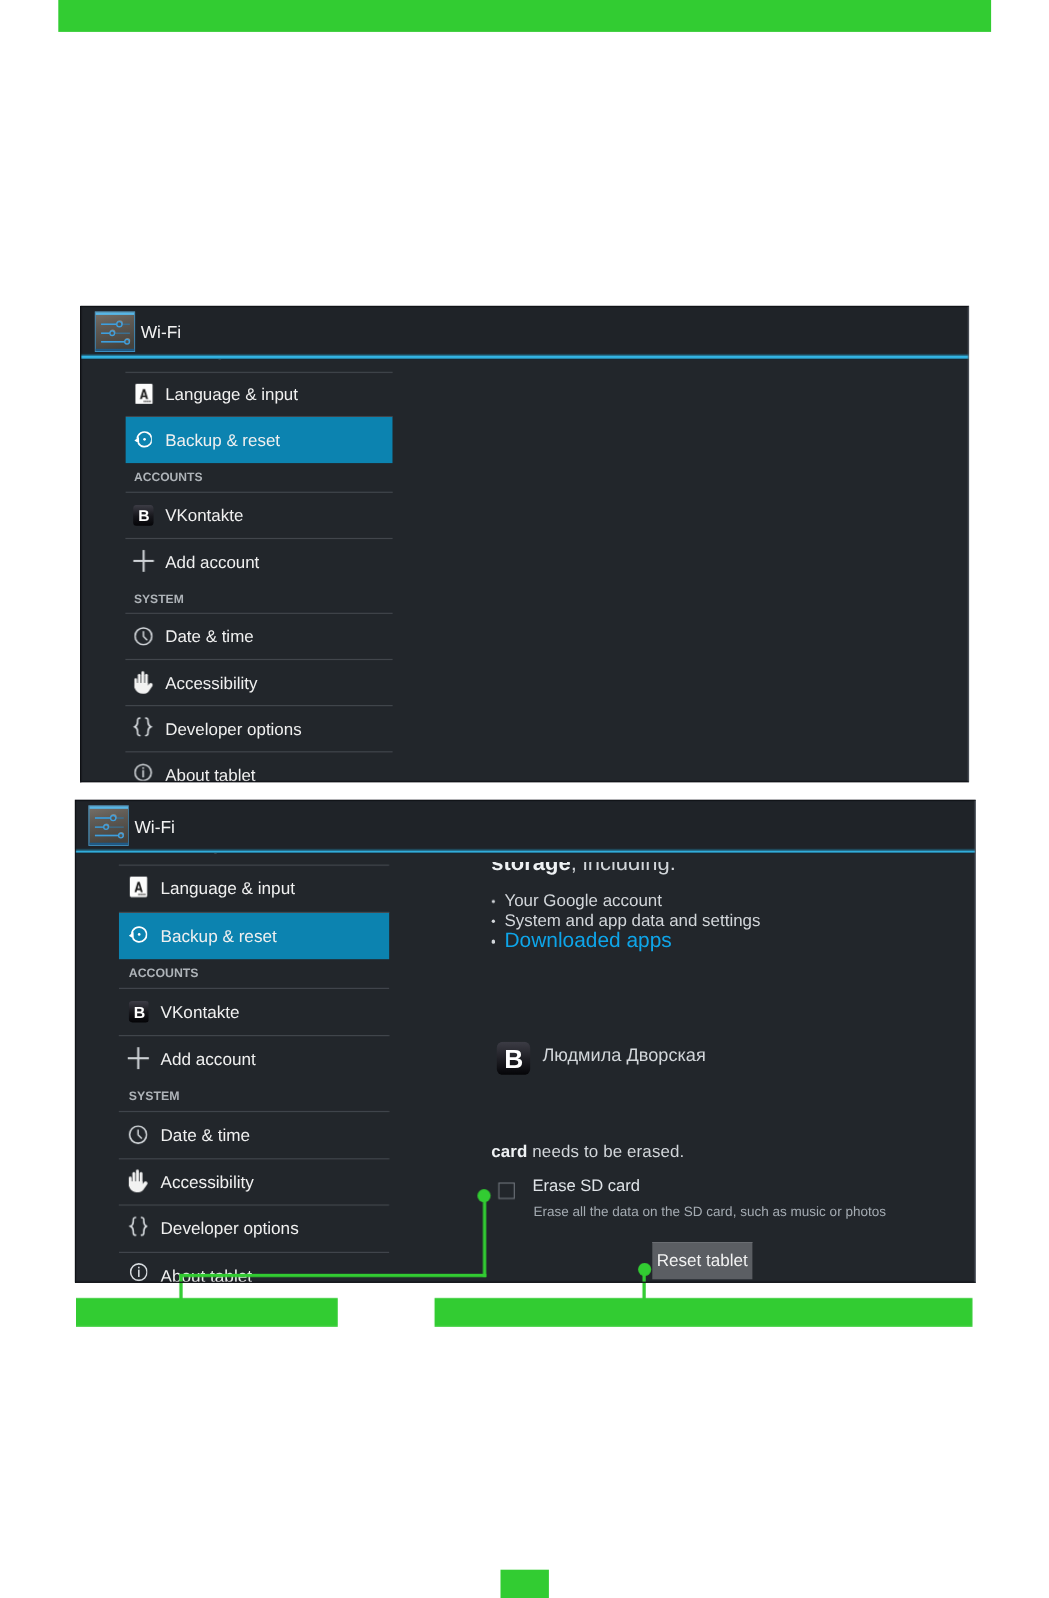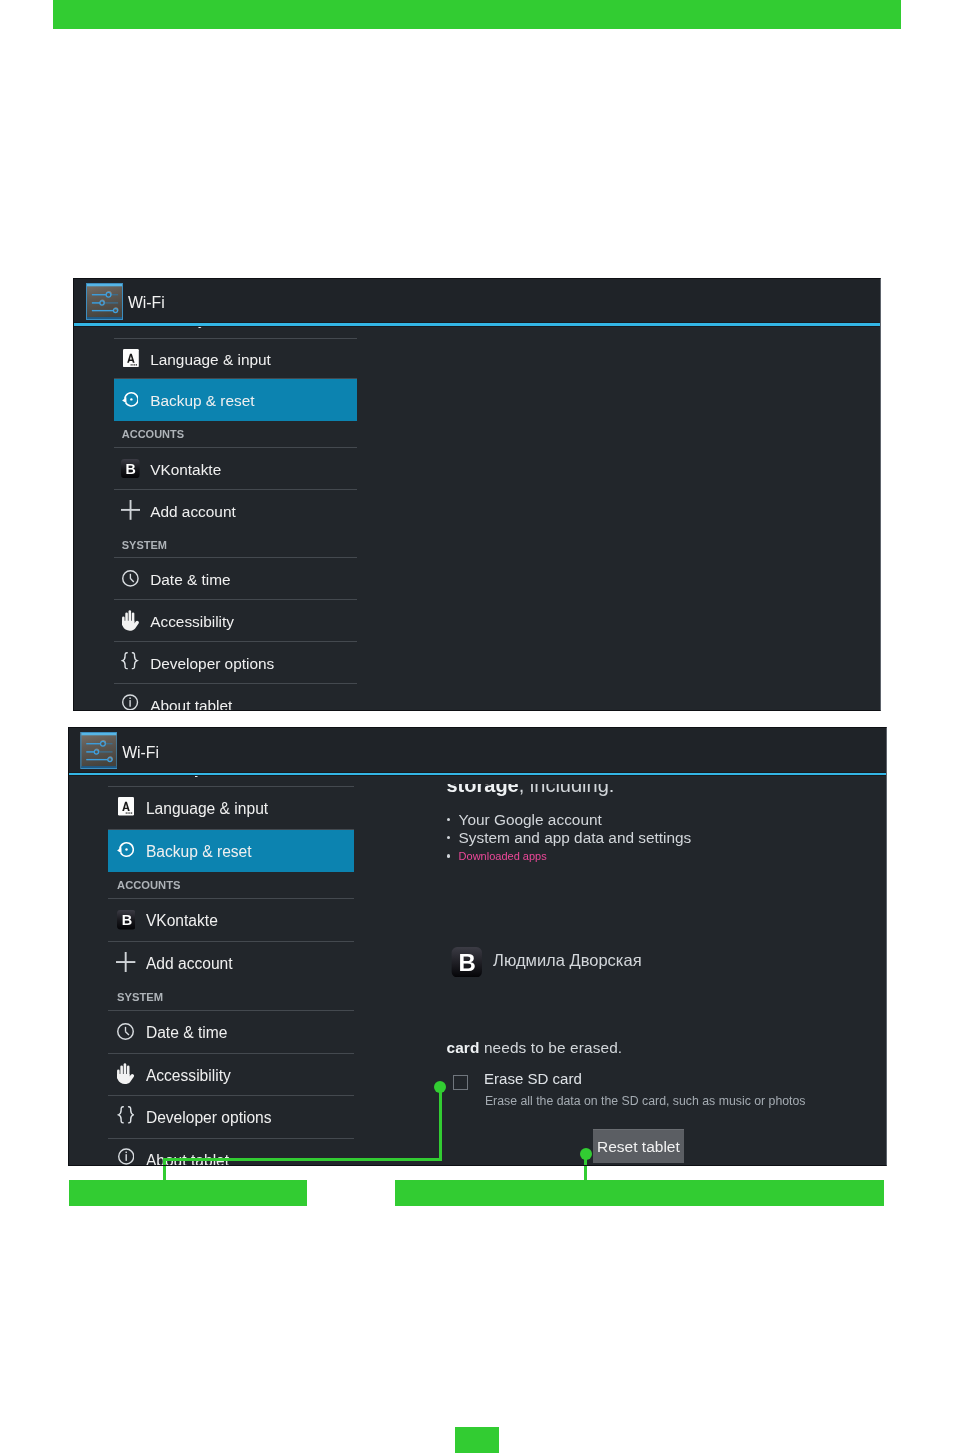--- a/index.html
+++ b/index.html
@@ -352,21 +352,21 @@
         <span style="font-weight:bold;color:#eef1f3;">storage</span><span>, including:</span>
       </div>
 
       <div class="bullet" style="left:0.8px;top:33.6px;width:3.6px;height:3.6px;"></div>
       <div class="ptxt" style="left:12.6px;top:26.5px;font-size:15.4px;line-height:18px;color:#d2d6da;">Your Google account</div>
 
       <div class="bullet" style="left:0.8px;top:51.8px;width:3.6px;height:3.6px;"></div>
       <div class="ptxt" style="left:12.6px;top:44.7px;font-size:15.4px;line-height:18px;color:#d2d6da;">System and app data and settings</div>
 
       <div class="bullet" style="left:0.8px;top:70.0px;width:3.6px;height:3.6px;"></div>
-      <div class="ptxt" style="left:12.6px;top:62.9px;font-size:11px;line-height:18px;color:#ec4899;">Downloaded apps</div>
+      <div class="ptxt" style="left:12.6px;top:62.9px;font-size:19px;line-height:18px;color:#0ea5e9;">Downloaded apps</div>
 
 
       <div class="acct-icon" style="left:5.4px;top:162.8px;width:31.6px;height:30.4px;">
           <svg class="svgic" width="31.6" height="30.4" viewBox="0 0 18 18">
             <defs>
               <linearGradient id="vkgA" x1="0" y1="0" x2="0" y2="1">
                 <stop offset="0" stop-color="#3c3c45"></stop>
                 <stop offset="1" stop-color="#040407"></stop>
               </linearGradient>
             </defs>

